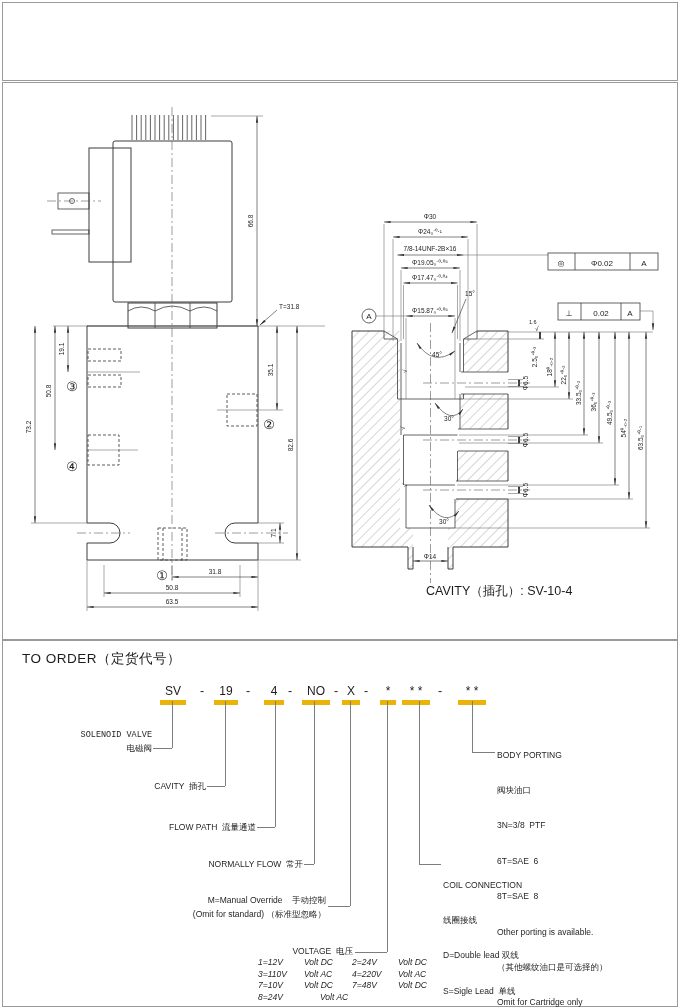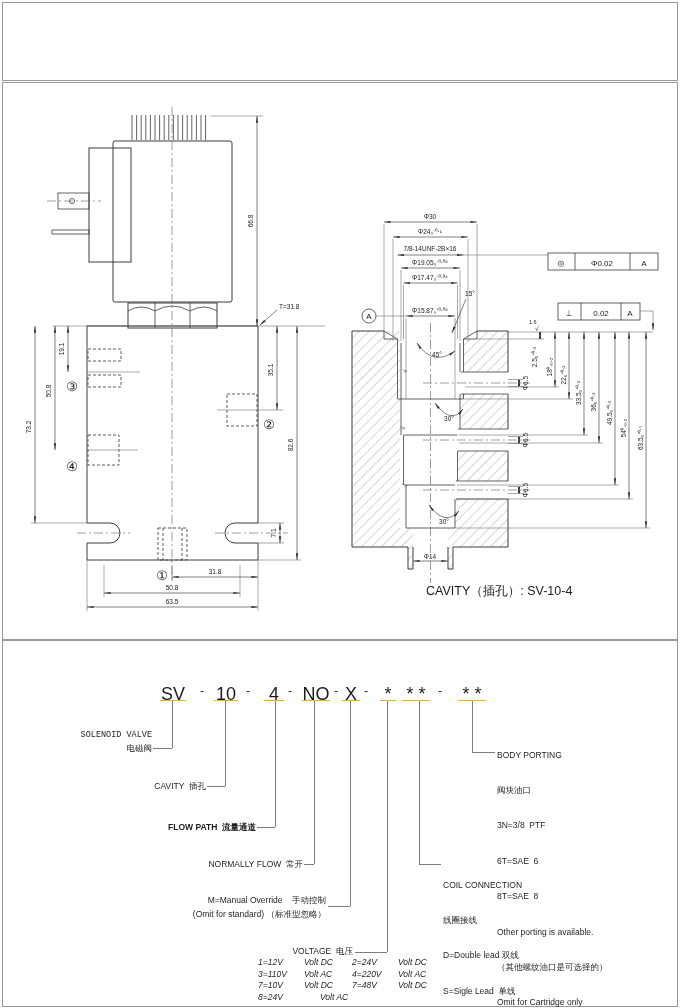--- a/index.html
+++ b/index.html
@@ -1,20 +1,20 @@
 <!DOCTYPE html>
 <html><head>
 <meta charset="utf-8">
 <style>
   html,body{margin:0;padding:0;background:#e8e8e8;}
   .page{position:relative;width:680px;height:1008px;background:#fff;font-family:"Liberation Sans",sans-serif;color:#222;overflow:hidden;}
   .frame{position:absolute;border:1px solid #9a9a9a;background:#fff;}
   .ab{position:absolute;}
   .ttl{font-size:13.5px;color:#1c1c1c;letter-spacing:0.5px;}
-  .ct{position:absolute;top:684px;height:16px;font-size:18px;color:#1c1c1c;text-align:center;border-bottom:1px solid #eab308;}
+  .ct{position:absolute;top:684px;height:16px;font-size:12px;color:#1c1c1c;text-align:center;border-bottom:5px solid #eab308;}
   .cd{position:absolute;top:684px;height:16px;font-size:12.5px;color:#1c1c1c;text-align:center;}
   .lbl{position:absolute;font-size:8.5px;color:#1f1f1f;white-space:pre;line-height:13px;}
   .r{text-align:right;}
   .ldr{position:absolute;background:#7d7d7d;}
   .list{position:absolute;font-size:8.5px;line-height:11.8px;color:#1f1f1f;white-space:pre;}
   .vrow{position:absolute;display:flex;font-size:8.5px;color:#1f1f1f;}
   .vrow span{display:inline-block;font-style:italic;}
   .vc1{width:46px;} .vc2{width:48px;} .vc3{width:46px;} .vc4{width:48px;}
   
   .o{stroke:#3c3c3c;stroke-width:1;fill:none;}
@@ -224,24 +224,25 @@
         <text class="t6 tm" transform="rotate(-90 640 355)" x="640" y="355">63.5₀⁺⁰·¹</text>
       </g>
 
       <line class="dm" x1="410" y1="478" x2="445" y2="478" marker-start="url(#ar)" marker-end="url(#ar)"></line>
       <text class="t6 tm" x="427" y="476">Φ14</text>
 
       <text class="t12" x="423" y="512">CAVITY（插孔）: SV-10-4</text>
     </g>
   </svg>
 
+  <div class="ab ttl" style="left:22px;top:650px;">TO ORDER（定货代号）</div>
 
   <div class="ct" style="left:160px;width:26px;">SV</div>
   <div class="cd" style="left:198px;width:8px;">-</div>
-  <div class="ct" style="left:214px;width:24px;">10</div>
+  <div class="ct" style="left:214px;width:24px;">19</div>
   <div class="cd" style="left:244px;width:8px;">-</div>
   <div class="ct" style="left:264px;width:20px;">4</div>
   <div class="cd" style="left:286px;width:8px;">-</div>
   <div class="ct" style="left:302px;width:28px;">NO</div>
   <div class="cd" style="left:332px;width:8px;">-</div>
   <div class="ct" style="left:342px;width:18px;">X</div>
   <div class="cd" style="left:362px;width:8px;">-</div>
   <div class="ct" style="left:380px;width:16px;">*</div>
   <div class="ct" style="left:402px;width:28px;">* *</div>
   <div class="cd" style="left:436px;width:8px;">-</div>
@@ -260,21 +261,21 @@
   <div class="ldr" style="left:387px;top:701px;width:1px;height:251px;"></div>
   <div class="ldr" style="left:355px;top:952px;width:32px;height:1px;"></div>
   <div class="ldr" style="left:419px;top:701px;width:1px;height:163px;"></div>
   <div class="ldr" style="left:419px;top:864px;width:22px;height:1px;"></div>
   <div class="ldr" style="left:472px;top:701px;width:1px;height:51px;"></div>
   <div class="ldr" style="left:472px;top:752px;width:23px;height:1px;"></div>
 
   <div class="lbl r" style="left:57px;top:729px;width:95px;font-family:Liberation Mono, monospace;">SOLENOID VALVE</div>
   <div class="lbl r" style="left:57px;top:742px;width:95px;">电磁阀</div>
   <div class="lbl r" style="left:106px;top:780px;width:100px;">CAVITY  插孔</div>
-  <div class="lbl r" style="left:136px;top:821px;width:120px;font-weight:bold;">FLOW PATH  流量通道</div>
+  <div class="lbl r" style="left:136px;top:821px;width:120px;">FLOW PATH  流量通道</div>
   <div class="lbl r" style="left:173px;top:858px;width:130px;">NORMALLY FLOW  常开</div>
   <div class="lbl r" style="left:166px;top:894px;width:160px;">M=Manual Override    手动控制</div>
   <div class="lbl r" style="left:166px;top:908px;width:160px;">(Omit for standard) （标准型忽略）</div>
   <div class="lbl r" style="left:283px;top:945px;width:70px;">VOLTAGE  电压</div>
 
   <div class="vrow" style="left:258px;top:957px;">
     <span class="vc1">1=12V</span>
       <span class="vc2">Volt DC</span>
       <span class="vc3">2=24V</span>
       <span class="vc4">Volt DC</span>

